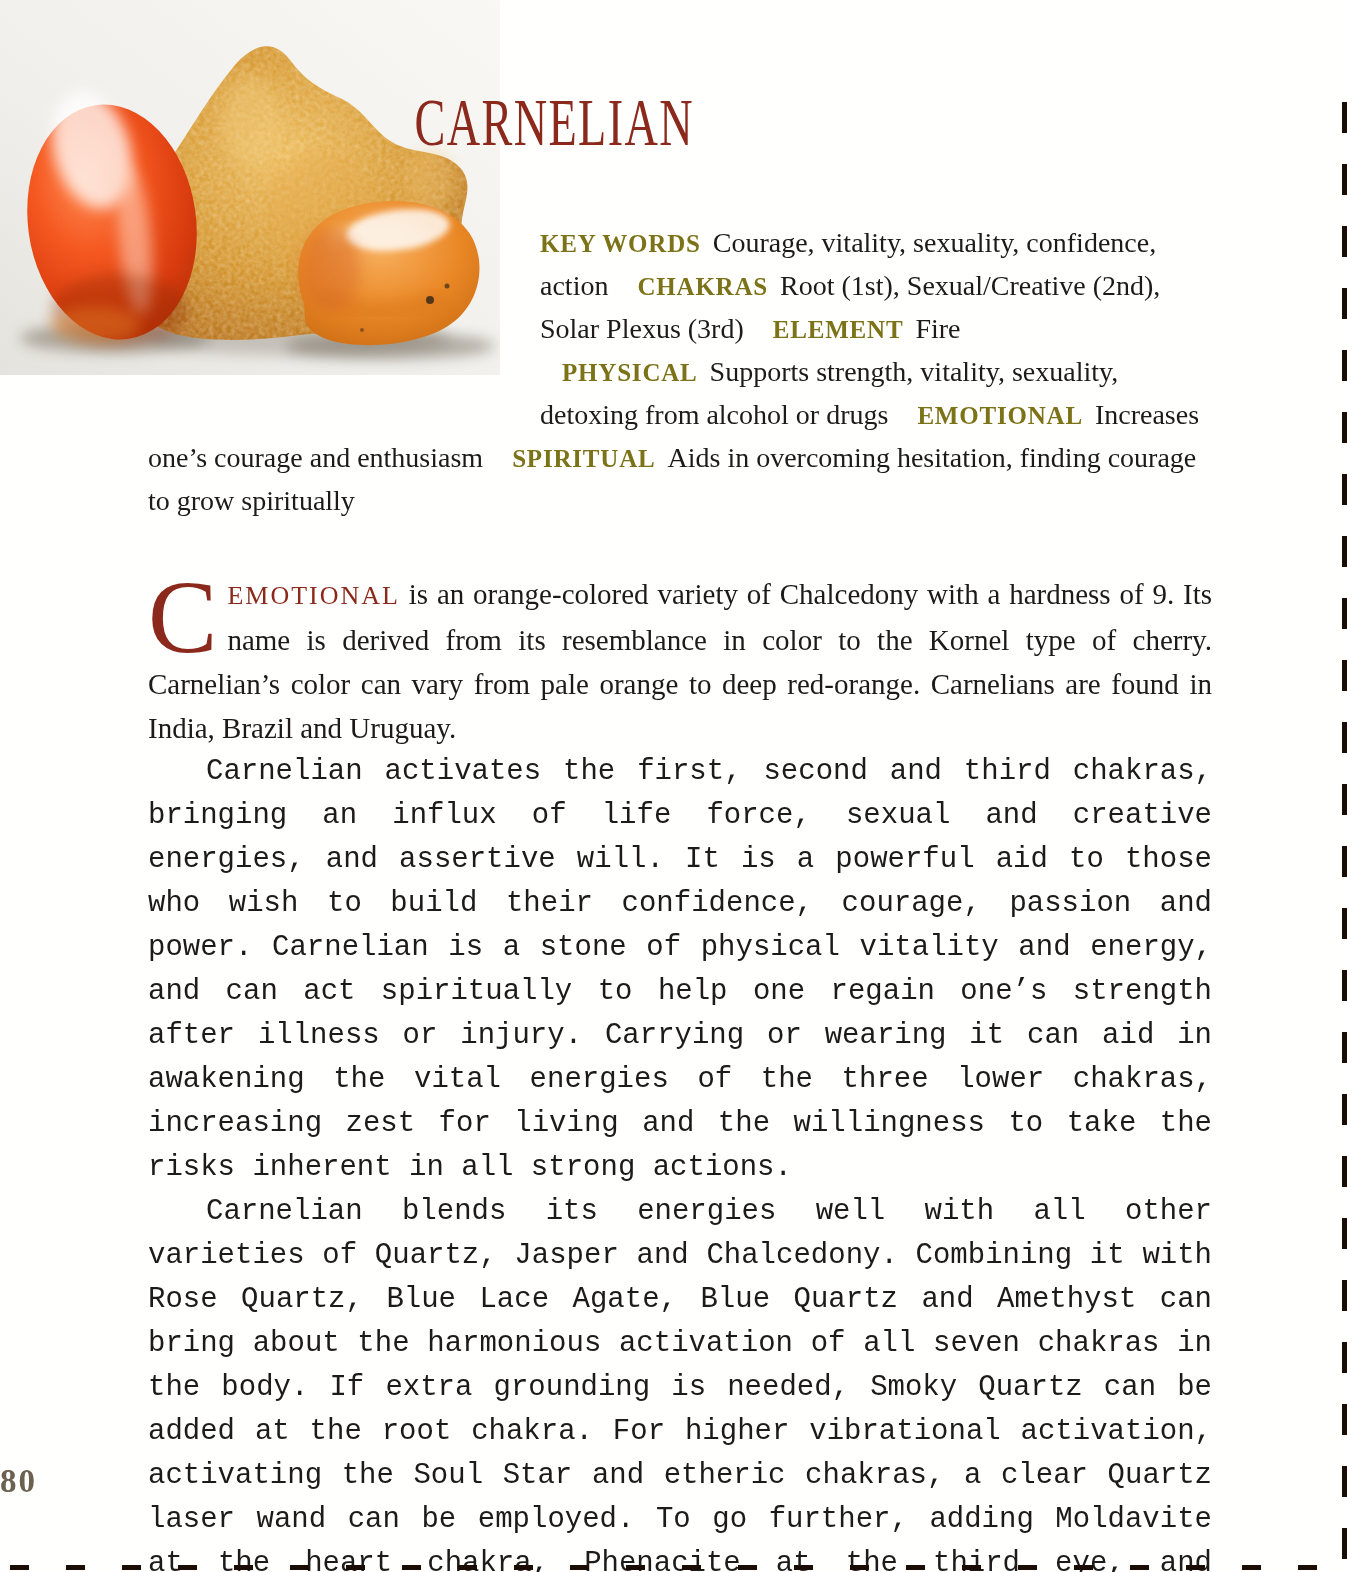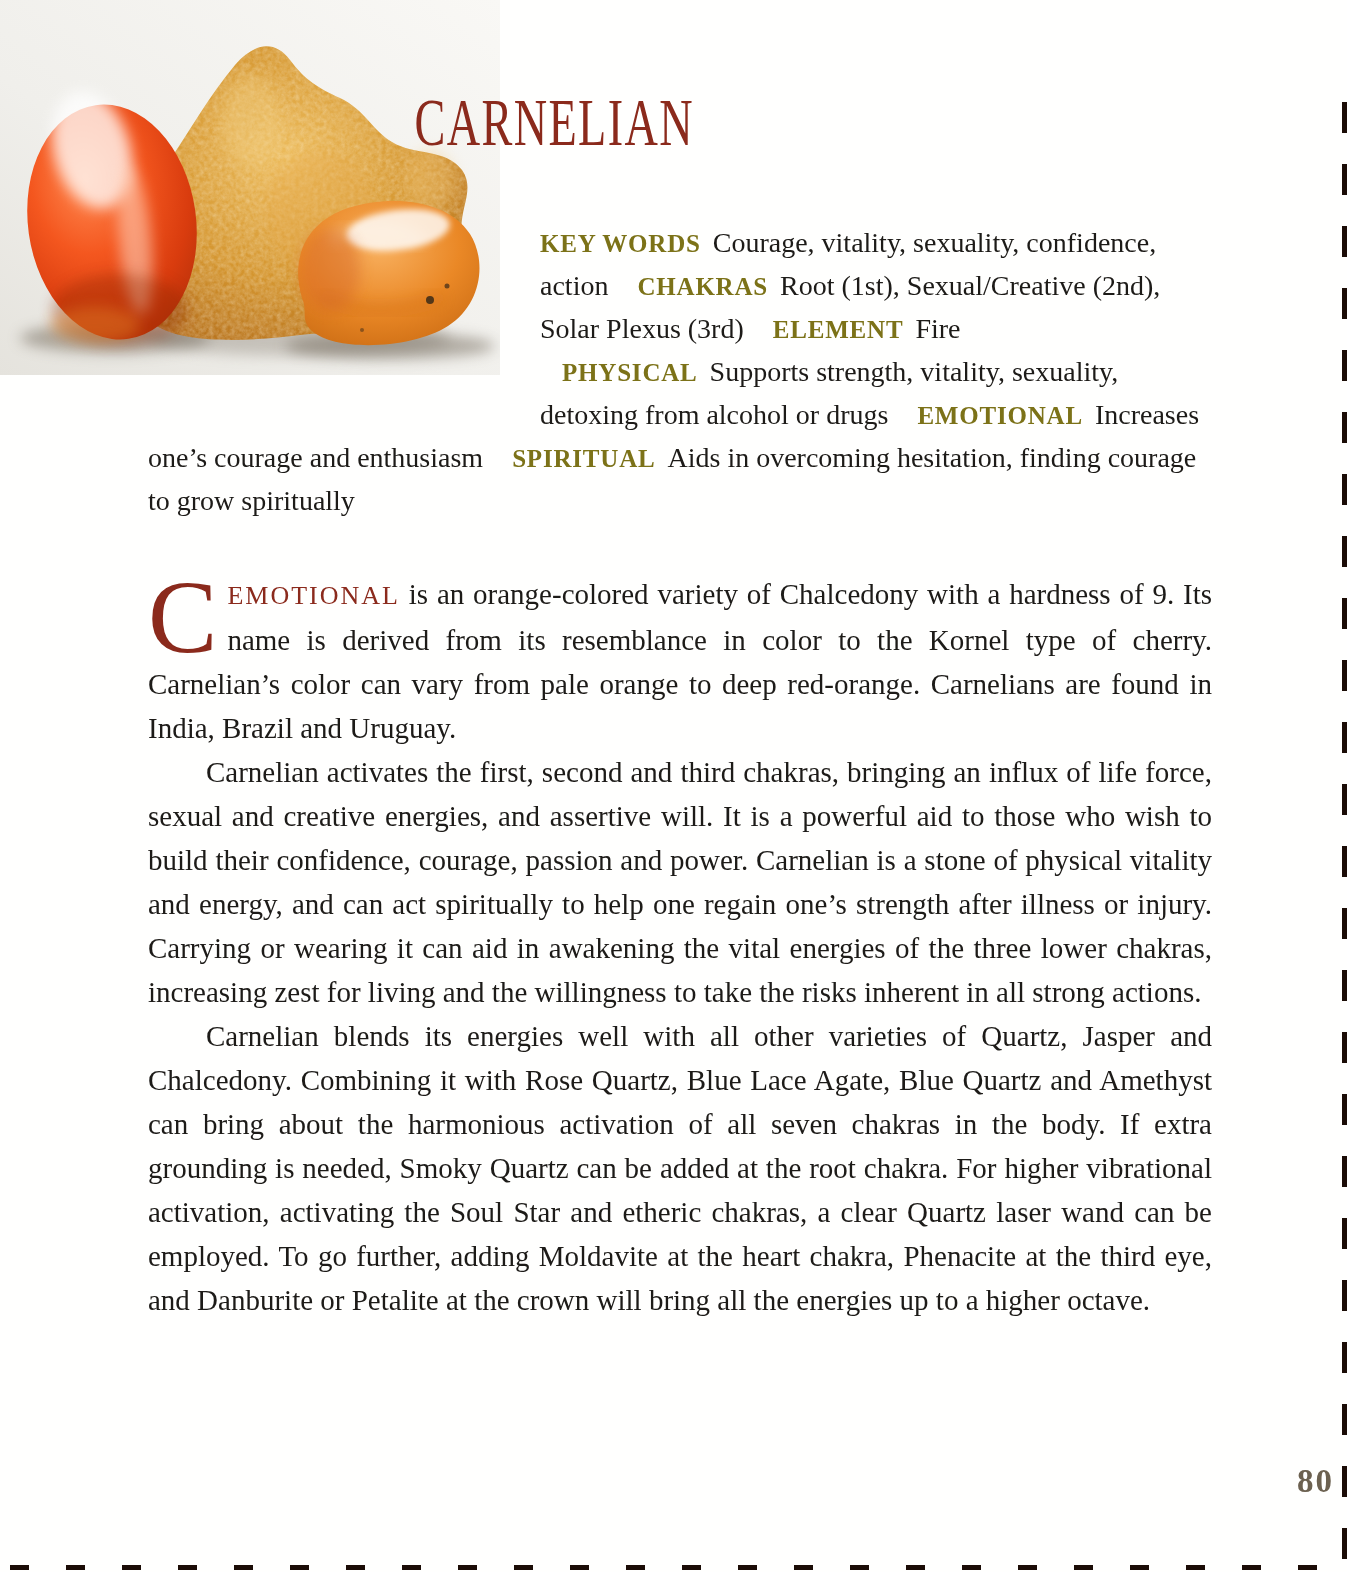--- a/index.html
+++ b/index.html
@@ -56,25 +56,25 @@
     font-size:104px;
     line-height:82px;
     padding:4px 10px 0 0;
     color:#8b2a1c;
   }
   .lead{
     font-size:26px;
     letter-spacing:2px;
     color:#8b2a1c;
   }
-  .body-para{text-indent:58px;}
+  .body-para{text-indent:58px;font-family:Liberation Mono, monospace;}
   .page-number{
     position:absolute;
     bottom:72px;left:0;right:13px;
-    text-align:right;
+    text-align:left;
     font-weight:700;
     font-size:33px;
     letter-spacing:2px;
     color:#6c6150;
   }
   
   .edge-marks-right{
     position:absolute;
     top:102px;bottom:8px;right:0;
     width:5px;

